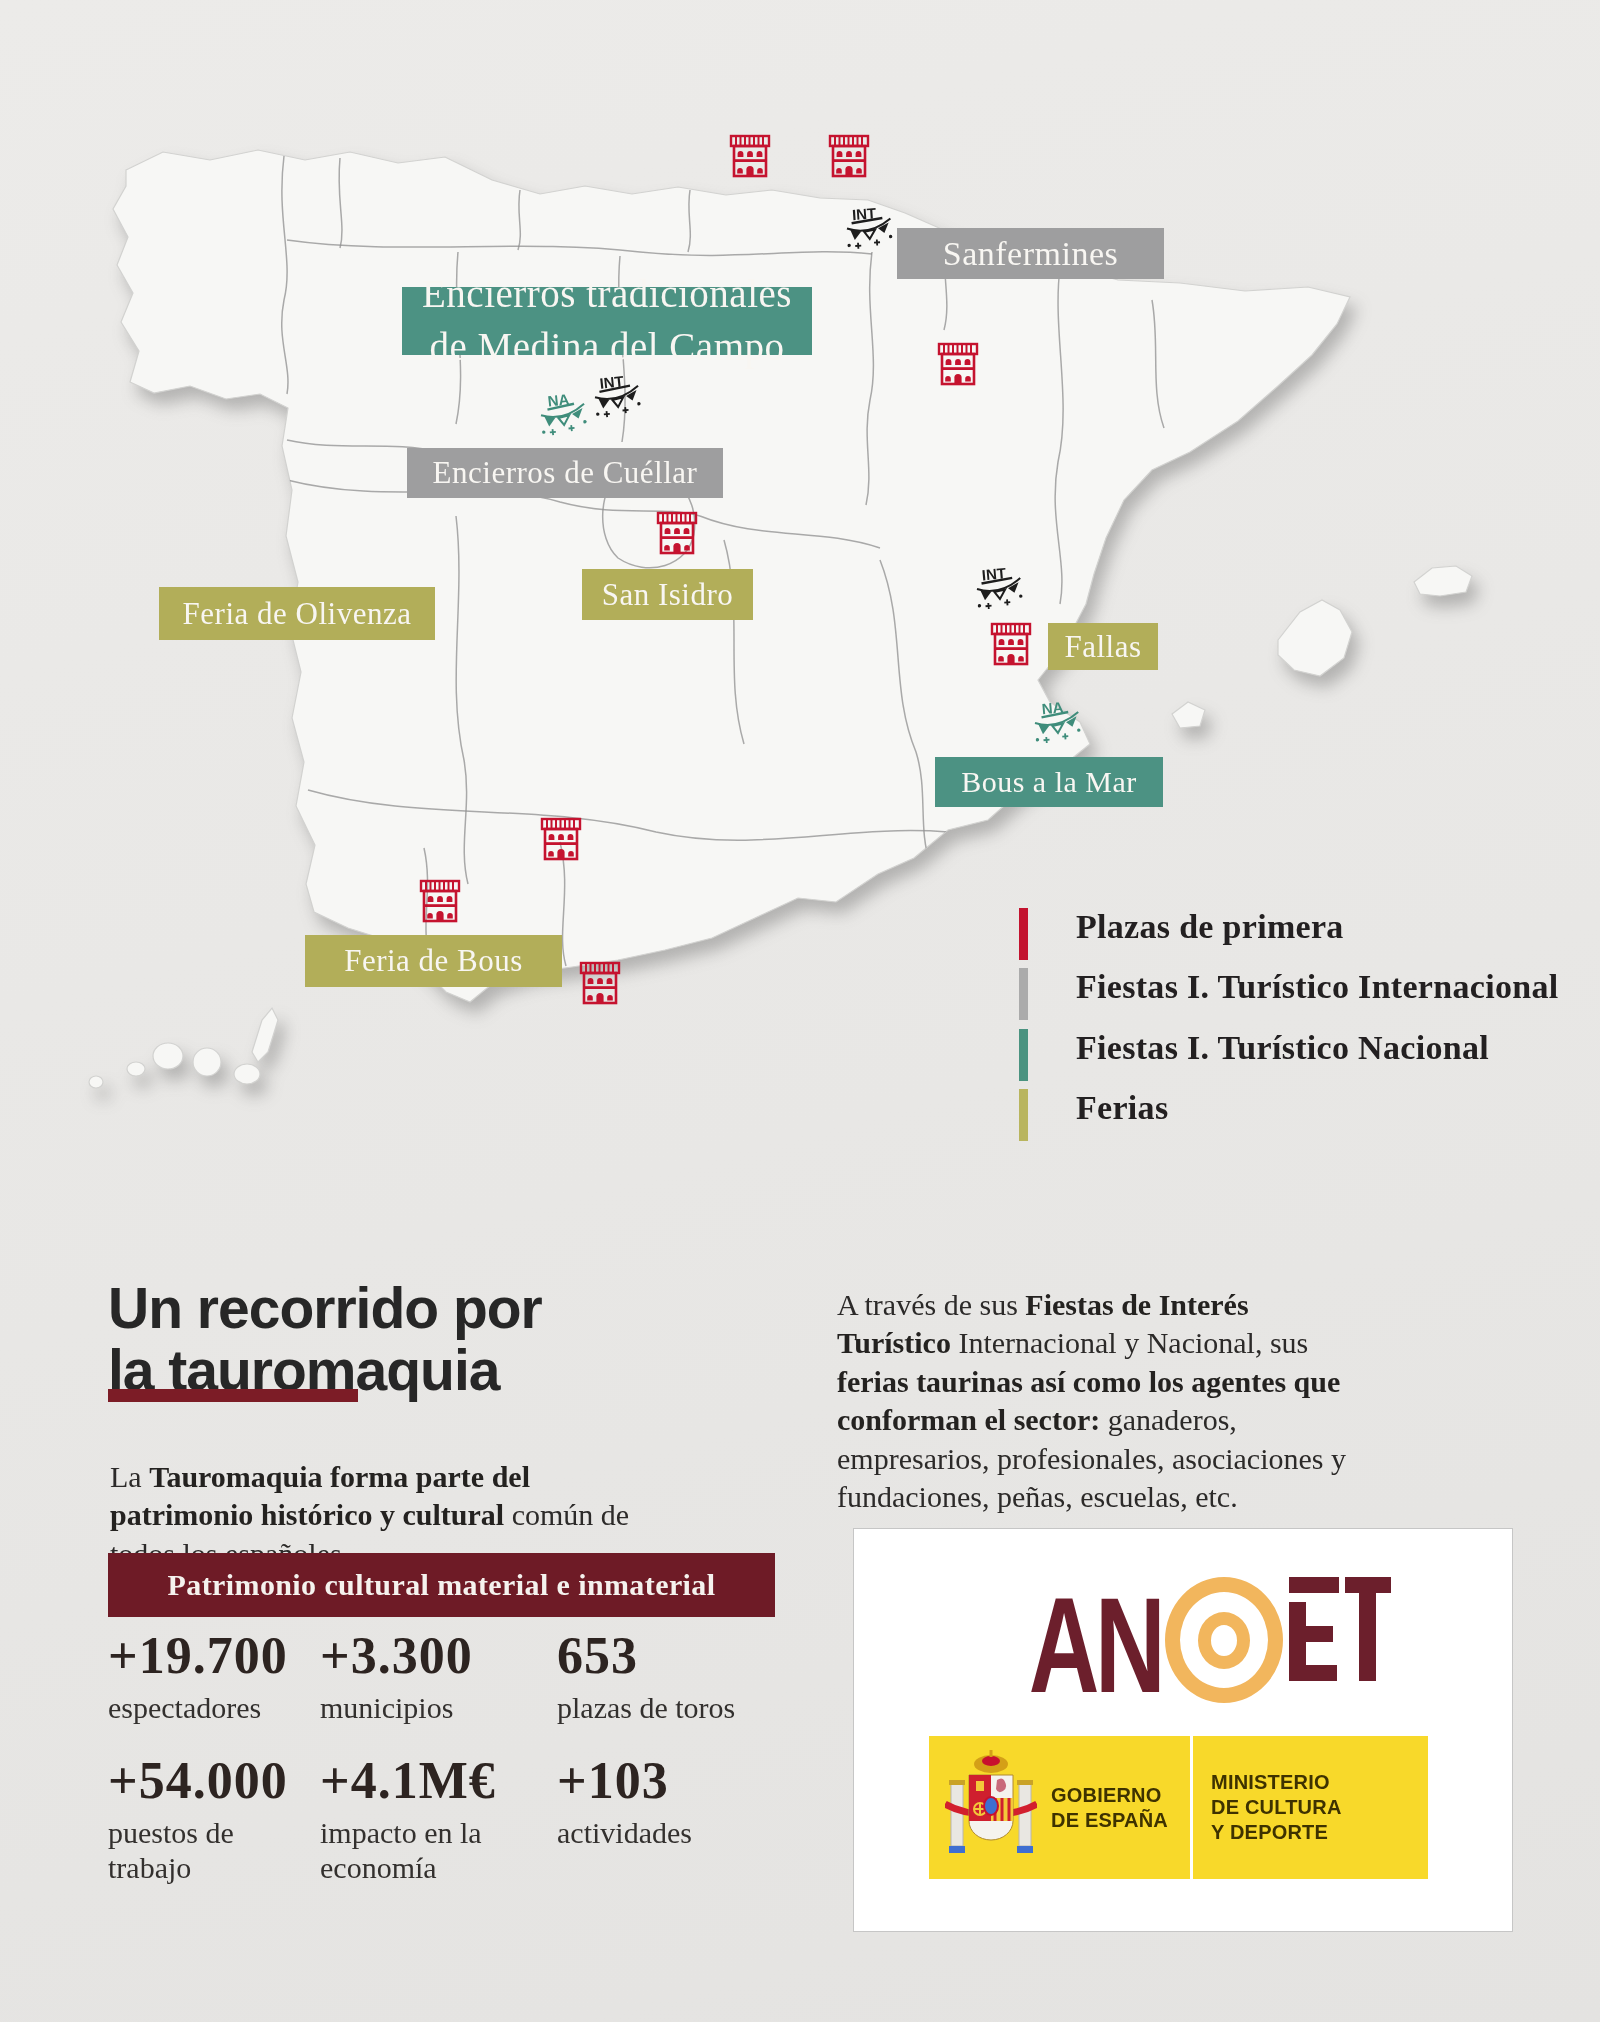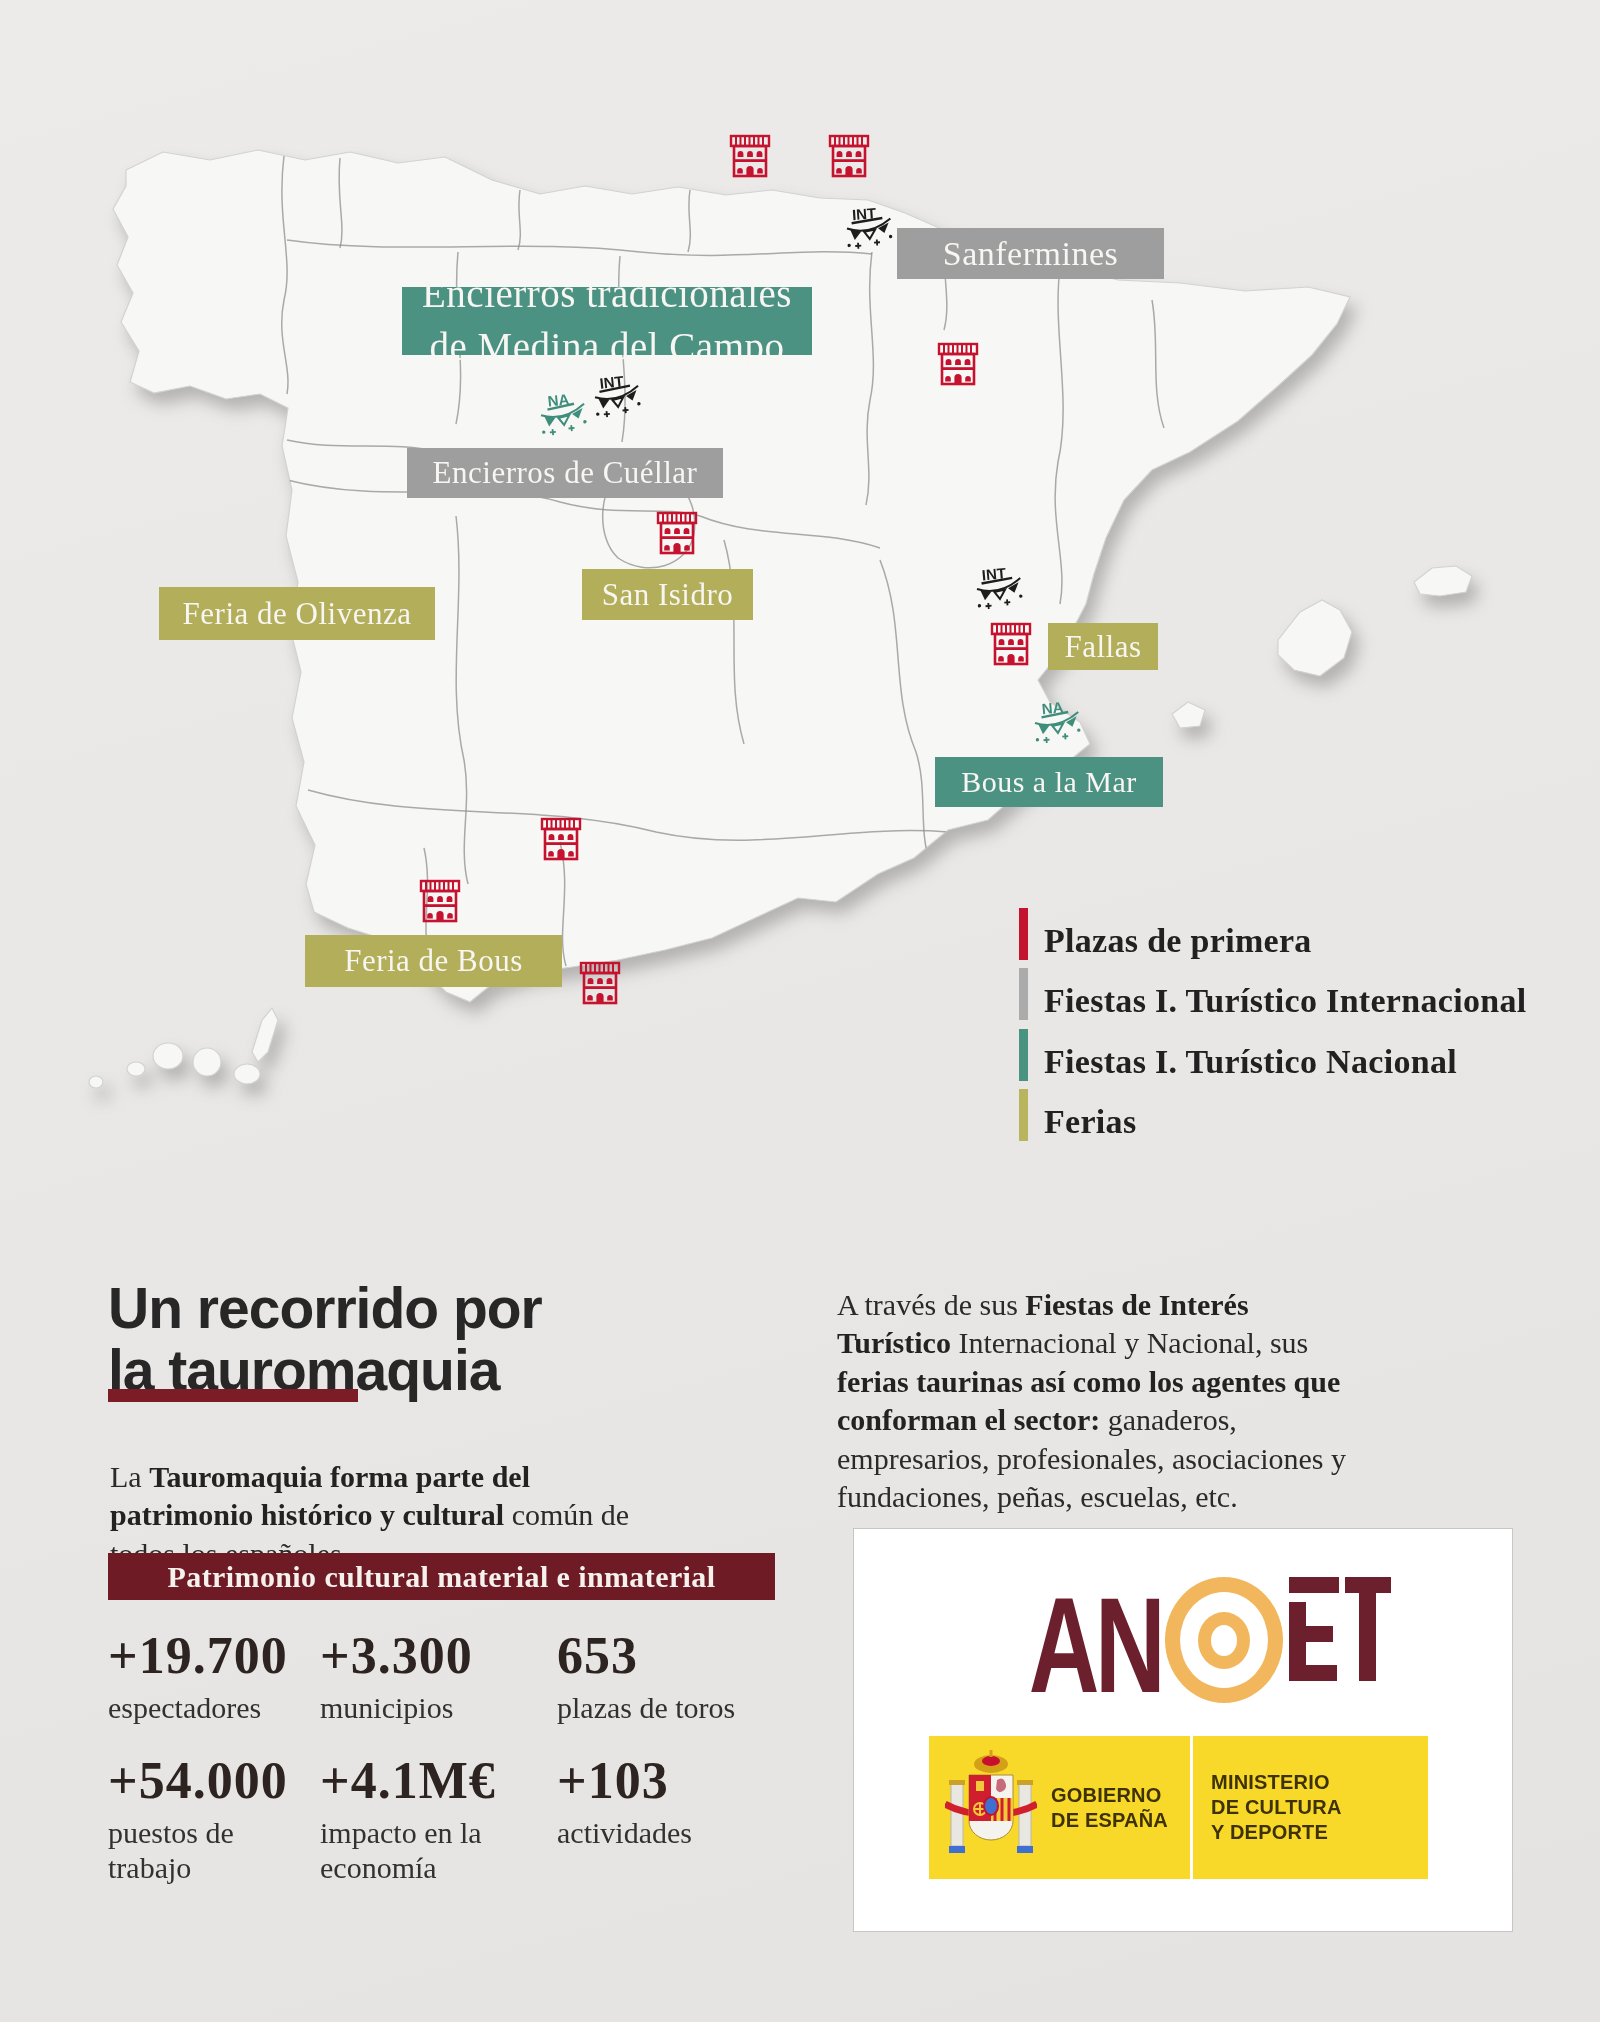--- a/index.html
+++ b/index.html
@@ -16,31 +16,31 @@
   .lbl.gray{background:#9e9e9f}
   .lbl.teal{background:#4c9283}
   .lbl.olive{background:#b2ae59}
   
   .plaza{position:absolute;width:46px;height:46px;color:#c5132f}
   .bunting{position:absolute;width:52px;height:44px;}
   .bunting.black{color:#1d1d1d}
   .bunting.teal{color:#3f8d7b}
   .bunting text{font-family:"Liberation Sans",sans-serif;font-weight:bold;font-size:15px;fill:currentColor}
   
-  .legend-row{position:absolute;display:flex;align-items:flex-end;}
+  .legend-row{position:absolute;display:flex;align-items:flex-start;gap:32px;}
   .legend-bar{width:9px;height:52px;margin-right:16px;flex:0 0 auto;}
   .legend-txt{font-size:34px;font-weight:600;color:#232021;letter-spacing:.3px;white-space:nowrap;}
   .bar-red{background:#c3132f}.bar-gray{background:#ababab}.bar-teal{background:#4a9380}.bar-olive{background:#b9b55e}
   
   .title{position:absolute;left:108px;top:1240px;font-family:"Liberation Sans",sans-serif;
          font-weight:bold;font-size:57px;line-height:1.08;color:#272727;letter-spacing:-1px;white-space:pre-line;}
   .title-rule{position:absolute;left:108px;top:1389px;width:250px;height:13px;background:#7c1c26;}
   .para{position:absolute;font-size:30px;line-height:1.28;color:#2c2a29;}
   .para b{font-weight:700;color:#242220}
-  .mb-banner{position:absolute;left:108px;top:1553px;width:667px;height:47px;background:#6e1b26;
+  .mb-banner{position:absolute;left:108px;top:1553px;width:667px;height:64px;background:#6e1b26;
              display:flex;align-items:center;justify-content:center;color:#f5f2ee;
              font-size:30px;font-weight:700;letter-spacing:.4px;}
   .stat{position:absolute;}
   .stat .num{font-size:52px;font-weight:600;color:#2d2421;letter-spacing:1px;line-height:1;}
   .stat .cap{font-size:30px;color:#33302e;line-height:1.18;margin-top:8px;white-space:pre-line;}
   
   .logo-box{position:absolute;left:853px;top:1528px;width:660px;height:404px;background:#ffffff;
             border:1px solid #c6c6c6;box-sizing:border-box;}
   .anoet{position:absolute;left:0;top:48px;width:660px;display:flex;align-items:flex-start;justify-content:center;}
   .anoet-an{font-family:"Liberation Sans",sans-serif;font-weight:900;font-size:136px;line-height:1;

